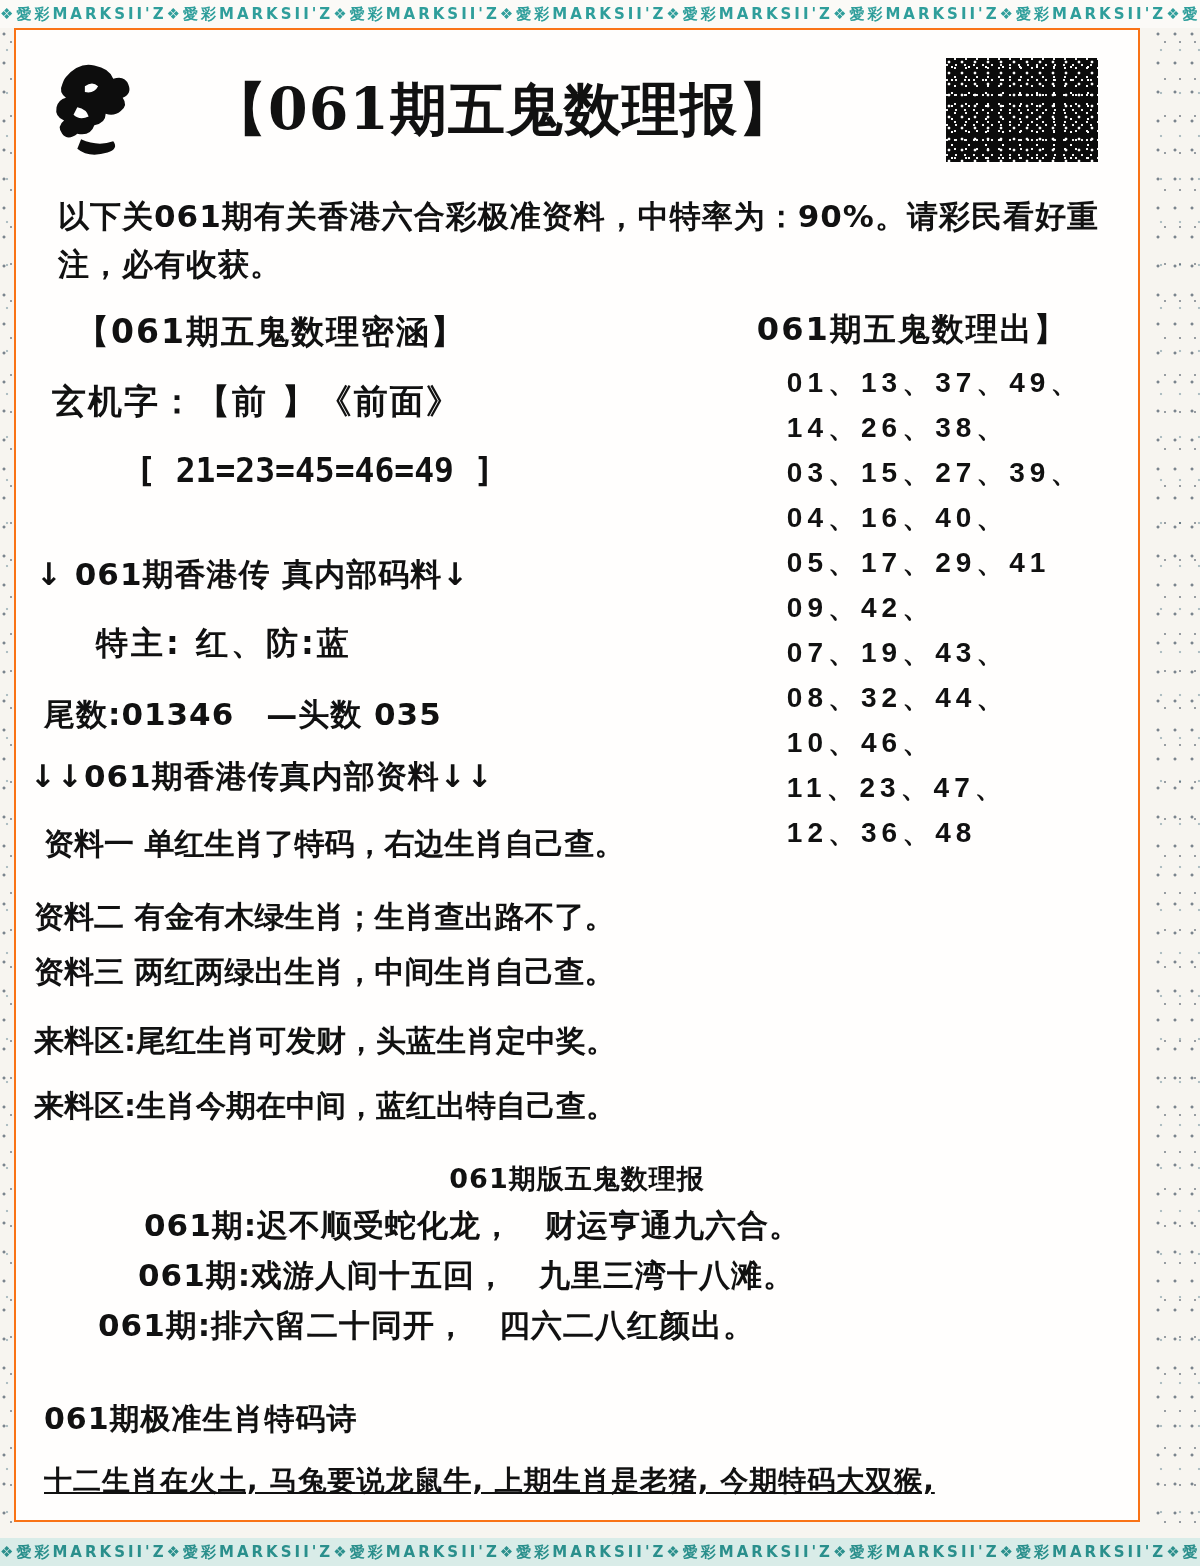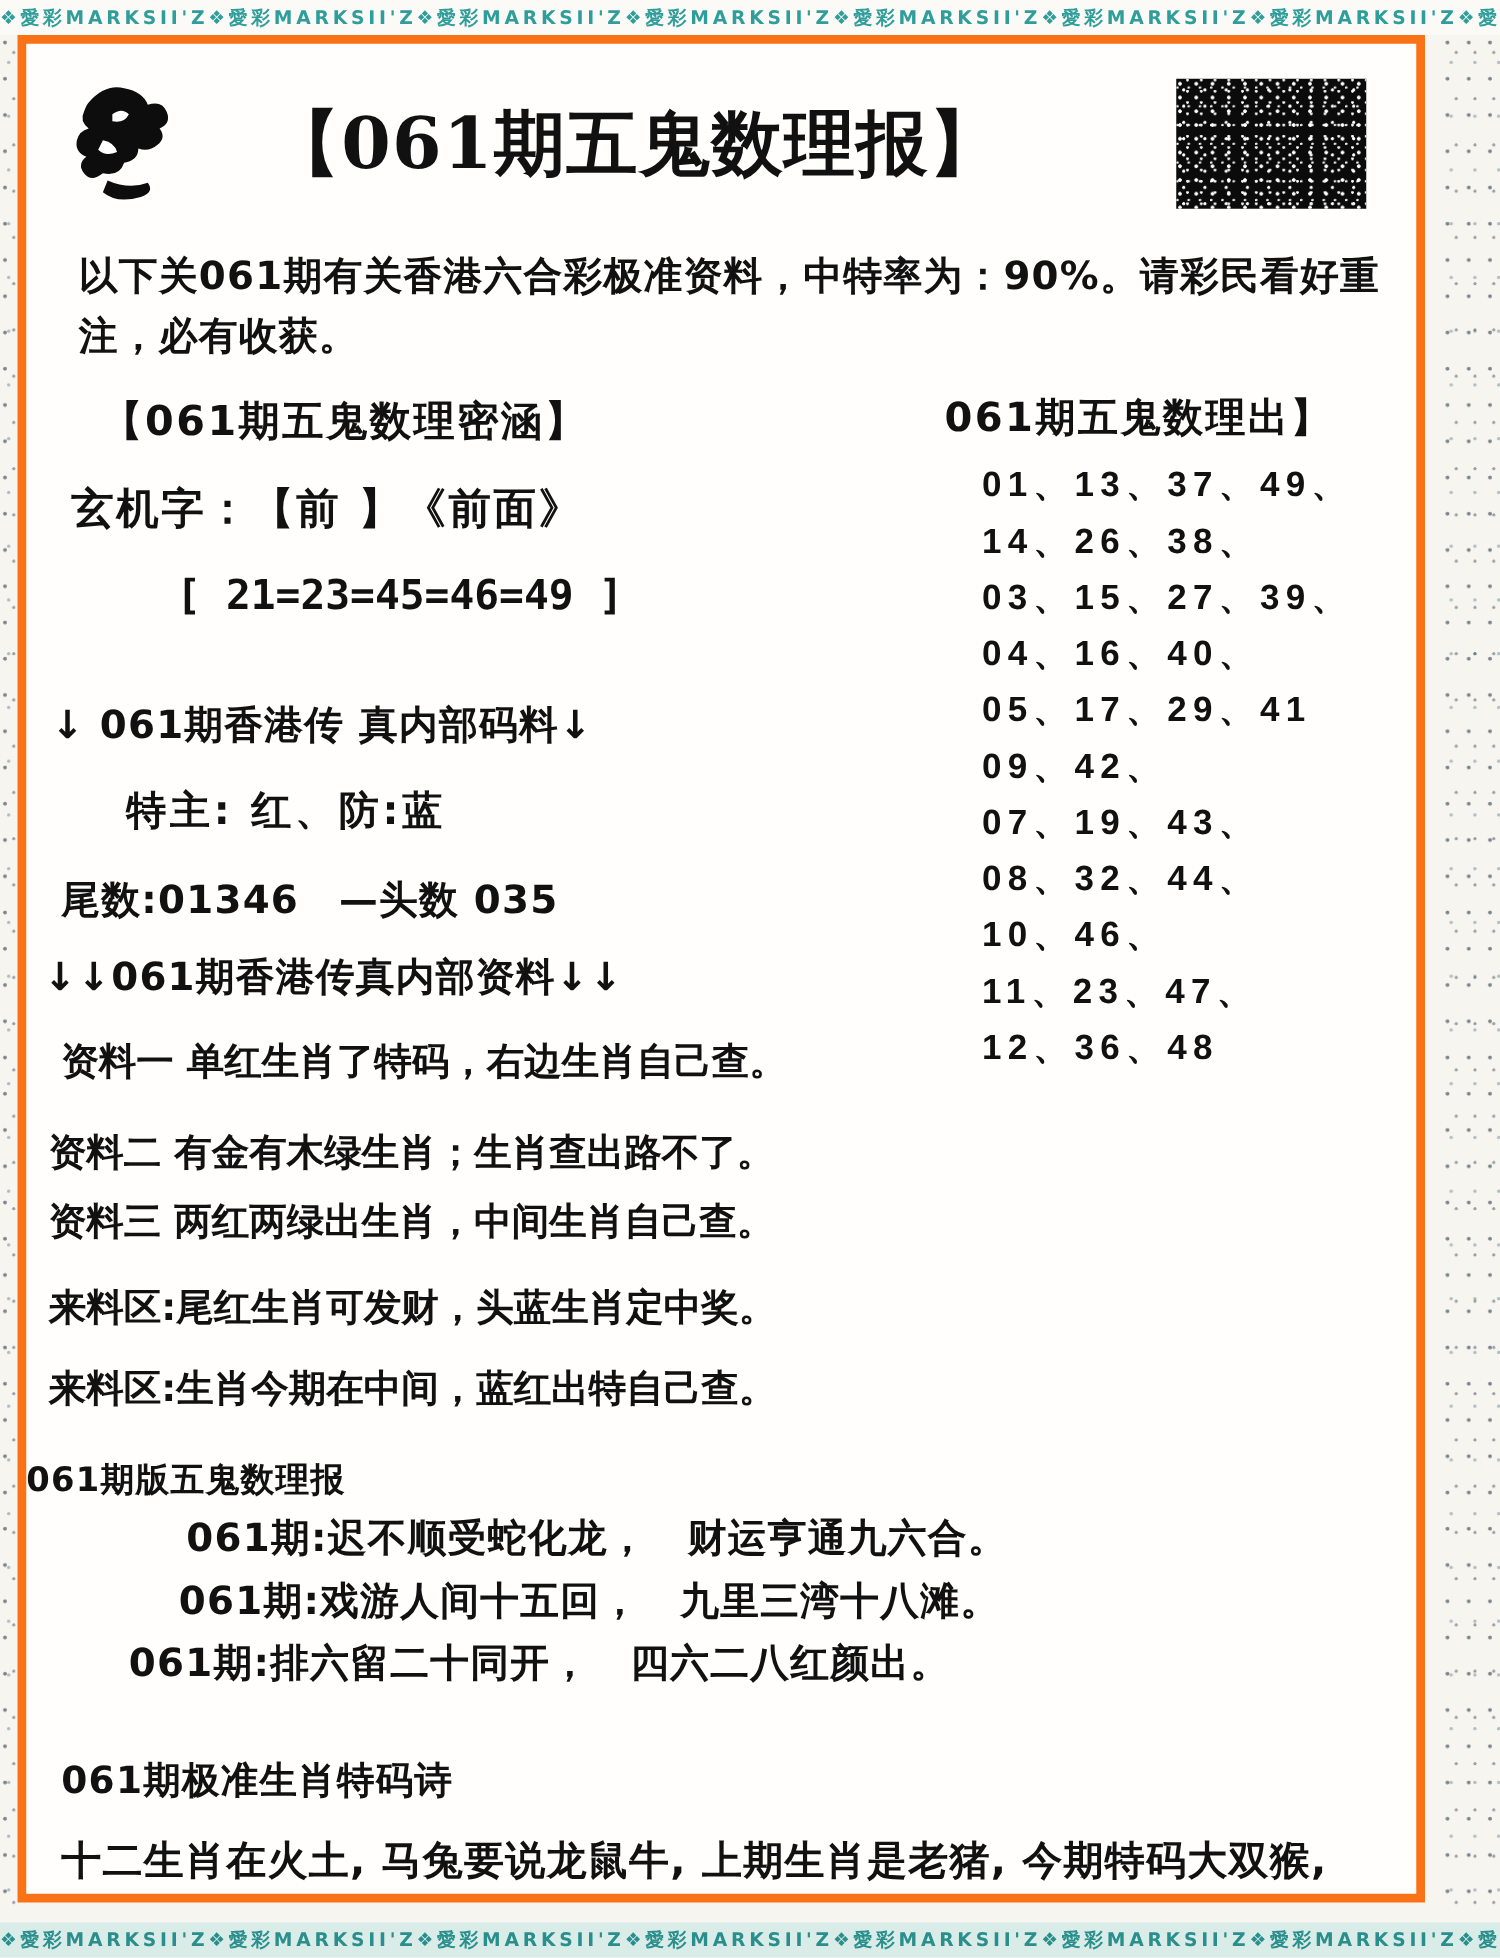--- a/index.html
+++ b/index.html
@@ -30,21 +30,21 @@
       radial-gradient(circle at 7px 22px, rgba(40,90,110,.35) 1.1px, transparent 1.6px);
     background-size:17px 29px,15px 37px,19px 43px;
   }
   .edge-left{left:0;}
   .edge-right{right:0;width:46px;}
   
   .paper{
     position:absolute;top:28px;left:14px;
     width:1126px;height:1494px;
     background:#fffefd;
-    border:7px solid #f97316;
+    border:2px solid #f97316;
     box-sizing:border-box;
     overflow:hidden;
   }
   
   .hdr{display:flex;align-items:center;margin:28px 26px 0 36px;}
   .logo-blob{width:96px;height:104px;flex:0 0 auto;}
   .title{
     font-size:57px;font-weight:700;letter-spacing:1px;
     margin-left:62px;white-space:nowrap;
     font-family:"DejaVu Serif","DejaVu Sans",serif;
@@ -84,28 +84,28 @@
   .ii2{margin:14px 0 0 18px;}
   .ii3{margin:28px 0 0 18px;}
   .ii4{margin:24px 0 0 18px;}
   .num-head{font-size:32px;font-weight:700;margin:14px 0 8px 34px;letter-spacing:2px;}
   .num-row{
     font-size:28px;font-weight:700;line-height:45px;
     margin-left:64px;letter-spacing:5px;
     font-family:Liberation Sans, sans-serif;
   }
   
-  .verse-head{text-align:left;font-size:27px;font-weight:700;margin-top:34px;letter-spacing:1px;}
+  .verse-head{text-align:center;font-size:27px;font-weight:700;margin-top:34px;letter-spacing:1px;}
   .verse{font-size:31px;font-weight:700;margin-top:8px;letter-spacing:1px;}
   .v0{margin-left:128px;}
   .v1{margin-left:122px;}
   .v2{margin-left:82px;}
   
   .poem-head{font-size:30px;font-weight:700;margin:52px 0 0 28px;letter-spacing:1px;}
-  .poem-line{font-size:32px;font-weight:700;margin:22px 0 0 28px;letter-spacing:1px;}
+  .poem-line{font-size:28px;font-weight:700;margin:22px 0 0 28px;letter-spacing:1px;text-decoration:underline;}
 </style>
 </head>
 <body>
 
 <div class="wm wm-top">❖愛彩MARKSII'Z❖愛彩MARKSII'Z❖愛彩MARKSII'Z❖愛彩MARKSII'Z❖愛彩MARKSII'Z❖愛彩MARKSII'Z❖愛彩MARKSII'Z❖愛彩MARKSII'Z❖愛彩MARKSII'Z</div>
 <div class="edge-noise edge-left"></div>
 <div class="edge-noise edge-right"></div>
 
 <div class="paper">
 

